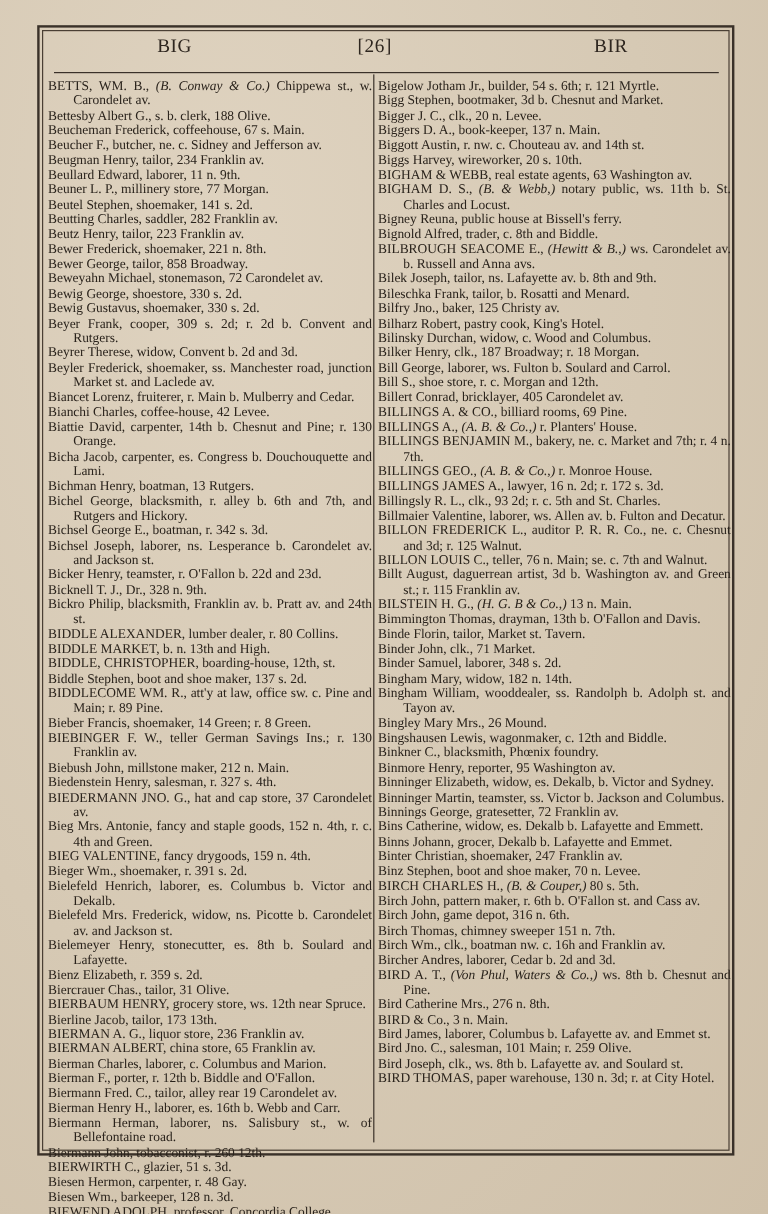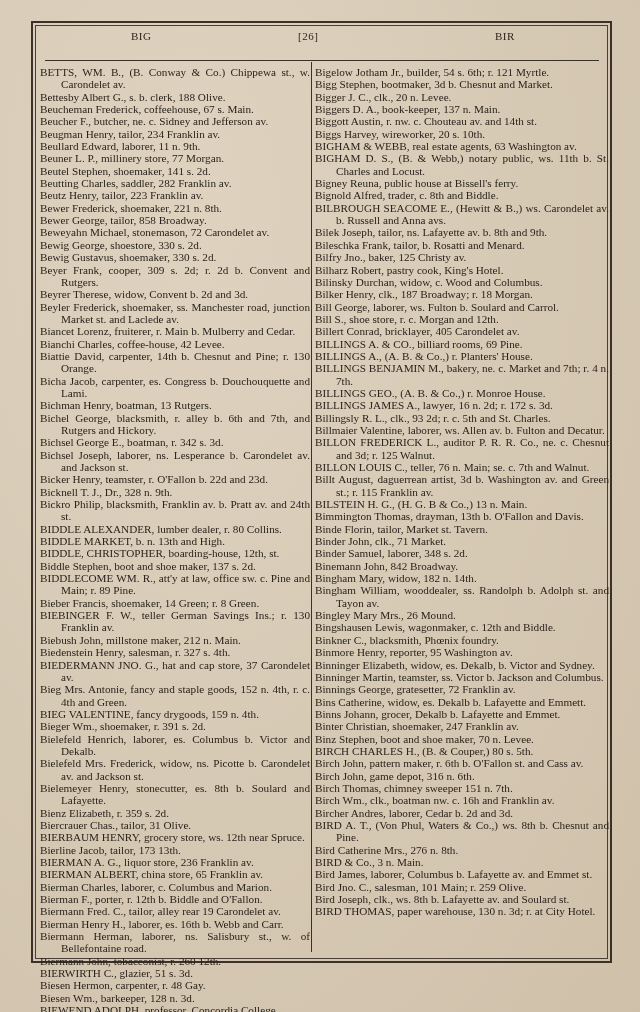--- a/index.html
+++ b/index.html
@@ -18,21 +18,21 @@
   }
   .frame-inner {
     position:absolute; left:35px; top:25px; width:573px; height:934px;
     border:1px solid #4a3f34;
     box-sizing:border-box;
   }
   .header {
     position:absolute; left:36px; top:30px; width:572px; height:26px;
   }
   .header span {
-    position:absolute; top:0; font-size:11px; letter-spacing:0.5px; color:#2e261f;
+    position:absolute; top:0; font-size:16px; letter-spacing:0.5px; color:#2e261f;
   }
   .h-left { left:95px; }
   .h-center { left:262px; }
   .h-right { left:436px;margin-left:23px; }
   .header-rule {
     position:absolute; left:45px; top:60px; width:554px; height:0;
     border-top:1.5px solid #3a3129;
   }
   .col {
     position:absolute; top:66px;
@@ -44,21 +44,21 @@
     position:absolute; left:311px; top:62px; width:0; height:890px;
     border-left:1px solid #3a3129;
   }
   .entry {
     text-align:justify;
     text-indent:-21px;
     padding-left:21px;
     margin:0;
     white-space:normal;
   }
-  .entry .it { }
+  .entry .it { font-style:italic; }
 </style>
 </head>
 <body>
 
 <div class="frame-outer"></div>
 <div class="frame-inner"></div>
 
 <div class="header">
   <span class="h-left">BIG</span>
   <span class="h-center">[26]</span>
@@ -160,21 +160,20 @@
     <p class="entry">Billingsly R. L., clk., 93 2d; r. c. 5th and St. Charles.</p>
     <p class="entry">Billmaier Valentine, laborer, ws. Allen av. b. Fulton and Decatur.</p>
     <p class="entry">BILLON FREDERICK L., auditor P. R. R. Co., ne. c. Chesnut and 3d; r. 125 Walnut.</p>
     <p class="entry">BILLON LOUIS C., teller, 76 n. Main; se. c. 7th and Walnut.</p>
     <p class="entry">Billt August, daguerrean artist, 3d b. Washington av. and Green st.; r. 115 Franklin av.</p>
     <p class="entry">BILSTEIN H. G., <span class="it">(H. G. B &amp; Co.,)</span> 13 n. Main.</p>
     <p class="entry">Bimmington Thomas, drayman, 13th b. O'Fallon and Davis.</p>
     <p class="entry">Binde Florin, tailor, Market st. Tavern.</p>
     <p class="entry">Binder John, clk., 71 Market.</p>
     <p class="entry">Binder Samuel, laborer, 348 s. 2d.</p>
-    <p class="entry">Binemann John, 842 Broadway.</p>
     <p class="entry">Bingham Mary, widow, 182 n. 14th.</p>
     <p class="entry">Bingham William, wooddealer, ss. Randolph b. Adolph st. and Tayon av.</p>
     <p class="entry">Bingley Mary Mrs., 26 Mound.</p>
     <p class="entry">Bingshausen Lewis, wagonmaker, c. 12th and Biddle.</p>
     <p class="entry">Binkner C., blacksmith, Phœnix foundry.</p>
     <p class="entry">Binmore Henry, reporter, 95 Washington av.</p>
     <p class="entry">Binninger Elizabeth, widow, es. Dekalb, b. Victor and Sydney.</p>
     <p class="entry">Binninger Martin, teamster, ss. Victor b. Jackson and Columbus.</p>
     <p class="entry">Binnings George, gratesetter, 72 Franklin av.</p>
     <p class="entry">Bins Catherine, widow, es. Dekalb b. Lafayette and Emmett.</p>

